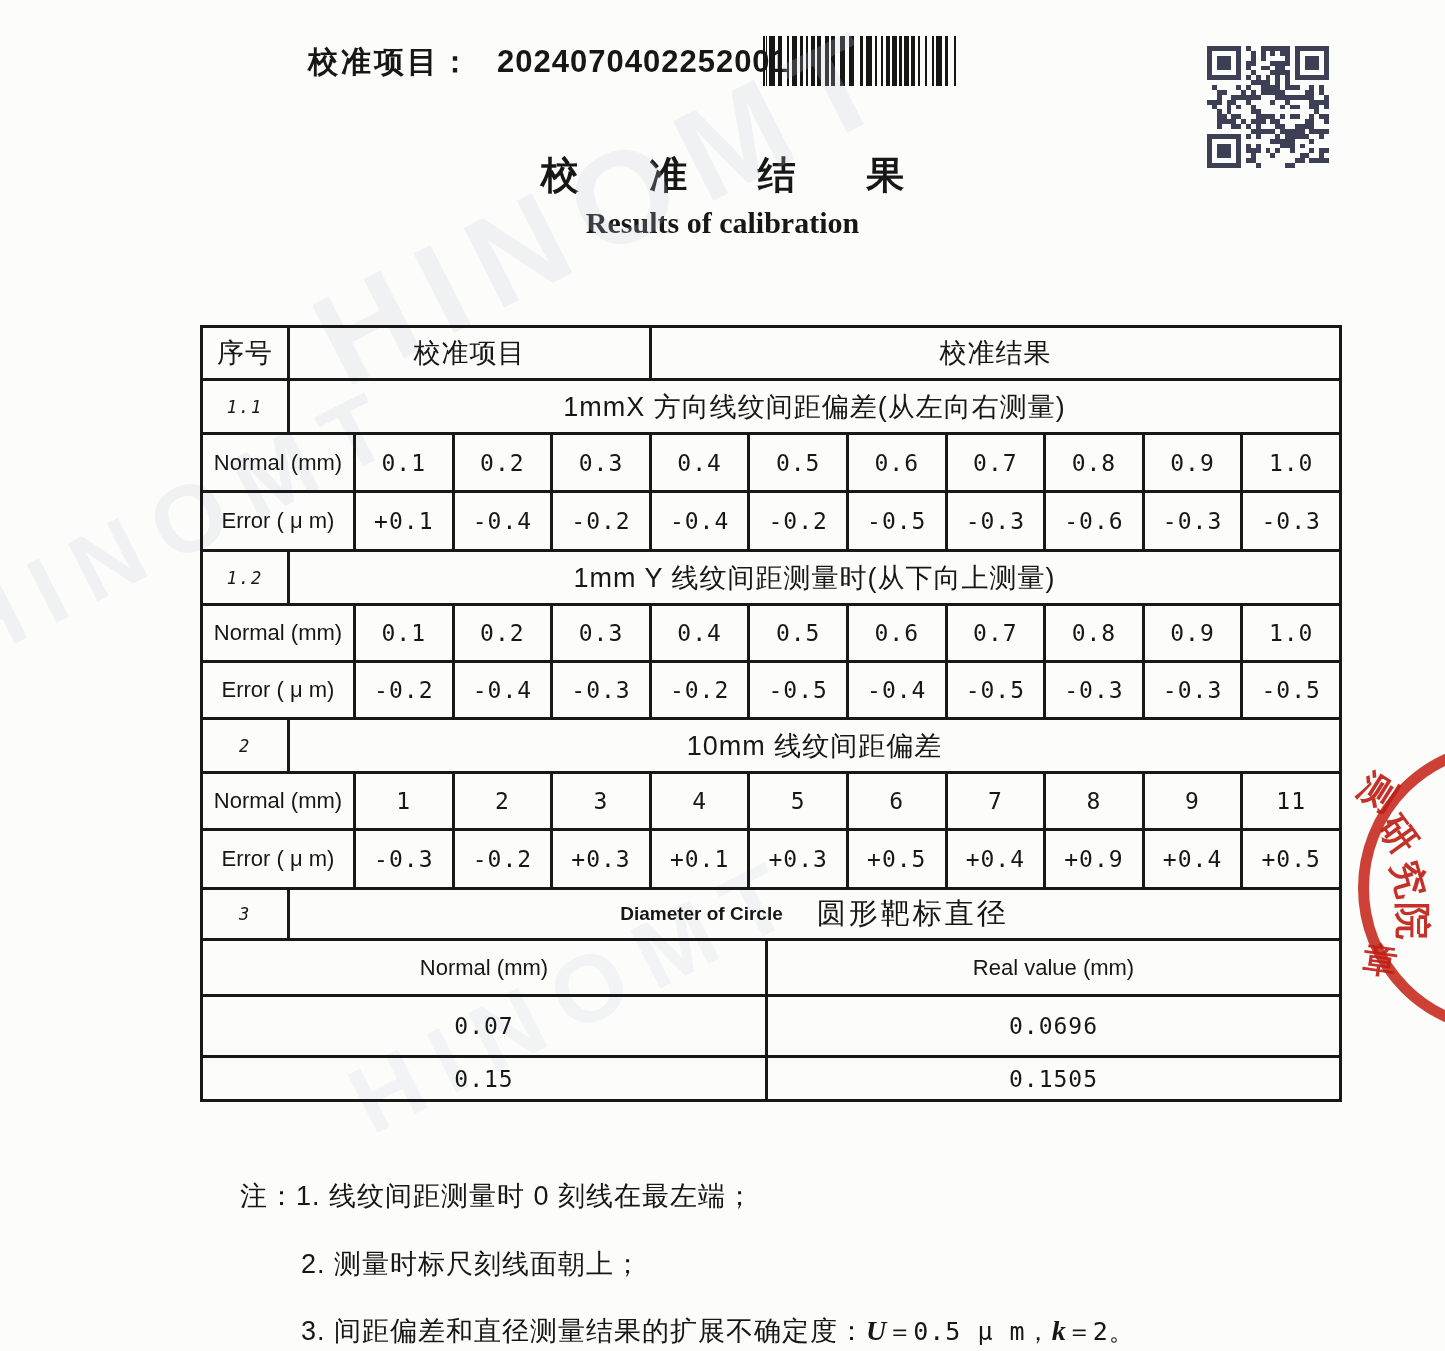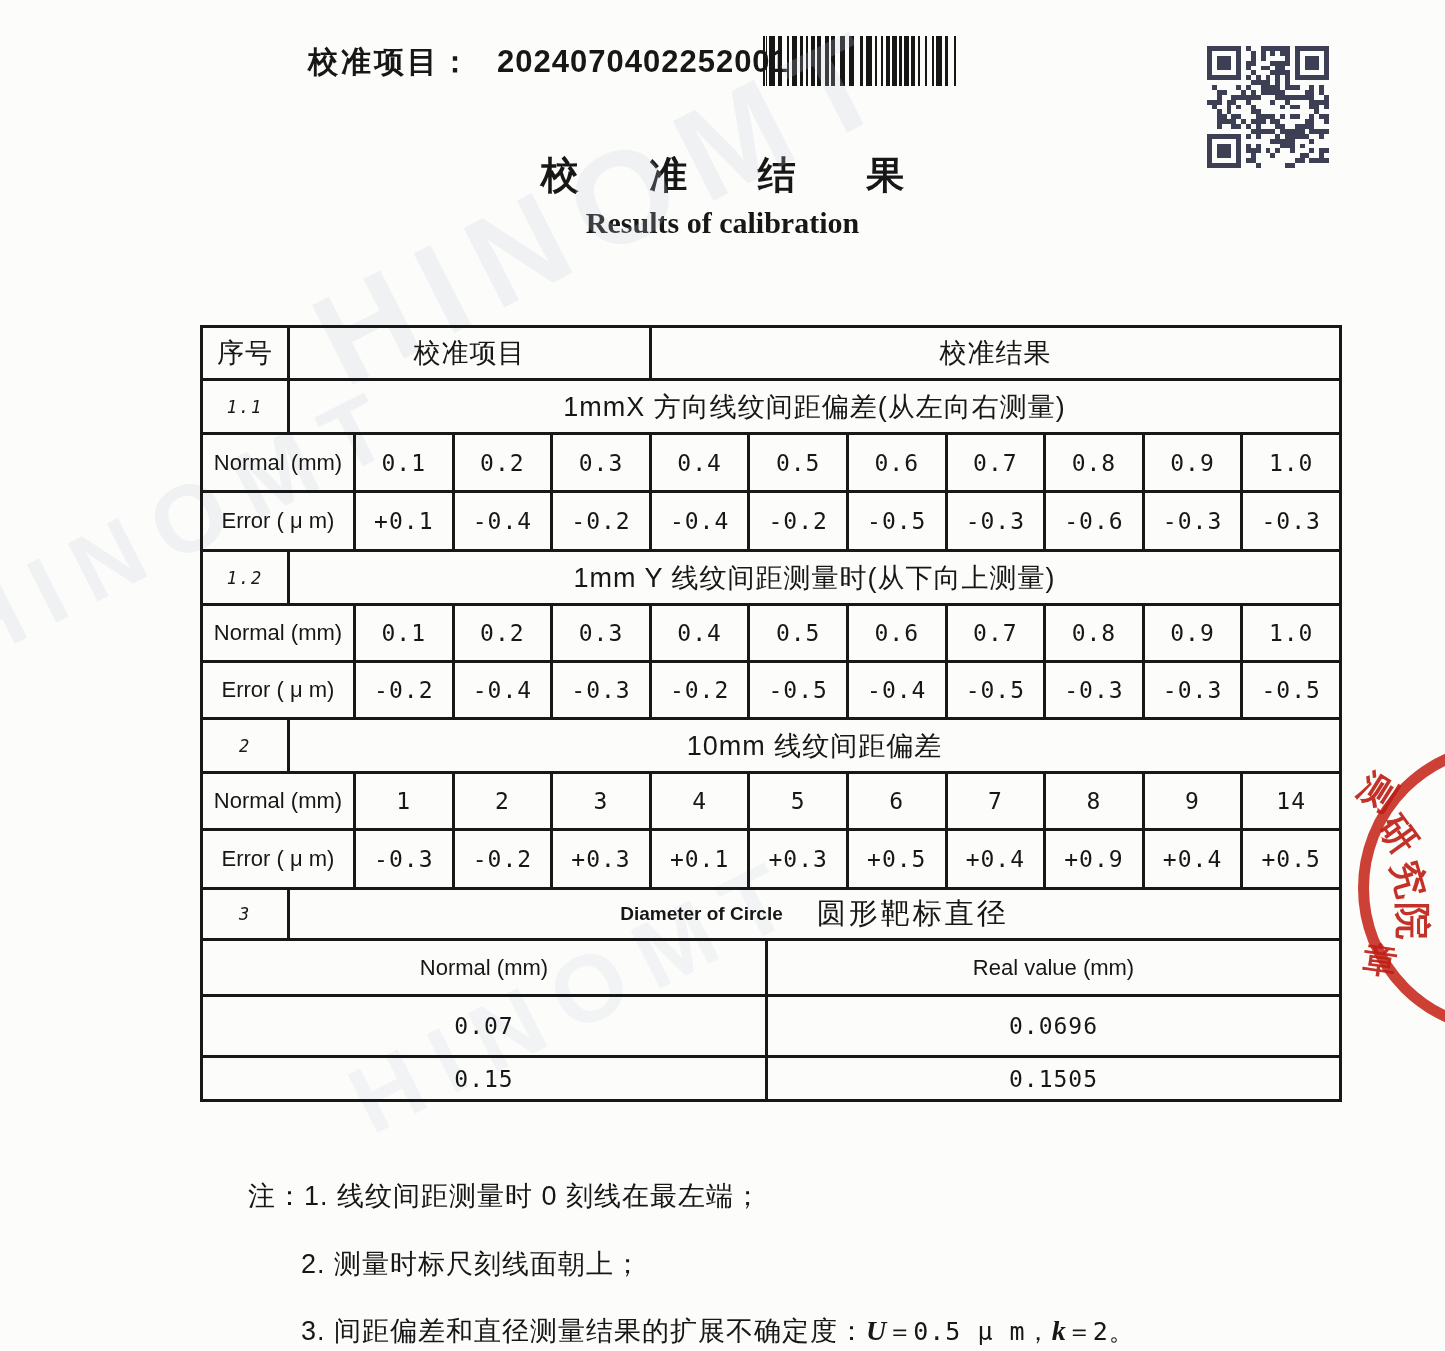--- a/index.html
+++ b/index.html
@@ -33,21 +33,21 @@
   .idnum{font-family:"DejaVu Sans Mono",monospace;font-size:17px;letter-spacing:2px;font-style:italic;}
   .lbl{font-size:22px;font-weight:400;letter-spacing:0px;}
   .val{font-family:"DejaVu Sans Mono",monospace;font-size:23px;letter-spacing:1px;}
   .sub{margin-top:-3px;}
   .desc-en{font-size:19px;font-weight:700;margin-right:34px;vertical-align:3px;}
   .desc-zh{font-size:29px;letter-spacing:3px;}
   
   .note{position:absolute;font-size:27px;letter-spacing:1px;white-space:nowrap;z-index:2;}
   .note .frm{font-family:"Liberation Serif",serif;font-style:italic;font-weight:600;font-size:28px;}
   .note .frv{font-family:"DejaVu Sans Mono",monospace;font-size:25px;}
-  .note1{left:248px;top:1178px;}
+  .note1{left:240px;top:1178px;}
   .note2{left:301px;top:1246px;}
   .note3{left:301px;top:1313px;}
   
   .stamp{position:absolute;left:1356px;top:740px;width:310px;height:310px;z-index:3;
     pointer-events:none;}
   .stamp-ring{position:absolute;left:2px;top:1px;width:294px;height:294px;box-sizing:border-box;
     border:11px solid rgba(197,37,26,0.88);border-radius:50%;}
   .stamp-ch{position:absolute;width:44px;text-align:center;font-size:37px;font-weight:700;
     color:rgba(190,32,22,0.92);font-family:"Liberation Serif",serif;}
   .sc0{left:0px;top:28px;transform:rotate(32deg);}
@@ -420,21 +420,21 @@
         <td class="lbl" colspan="2">Normal (mm)</td>
         <td class="val">1</td>
         <td class="val">2</td>
         <td class="val">3</td>
         <td class="val">4</td>
         <td class="val">5</td>
         <td class="val">6</td>
         <td class="val">7</td>
         <td class="val">8</td>
         <td class="val">9</td>
-        <td class="val">14</td>
+        <td class="val">11</td>
       </tr>
       <tr style="height:59px">
         <td class="lbl" colspan="2">Error ( μ m)</td>
         <td class="val">-0.3</td>
         <td class="val">-0.2</td>
         <td class="val">+0.3</td>
         <td class="val">+0.1</td>
         <td class="val">+0.3</td>
         <td class="val">+0.5</td>
         <td class="val">+0.4</td>

